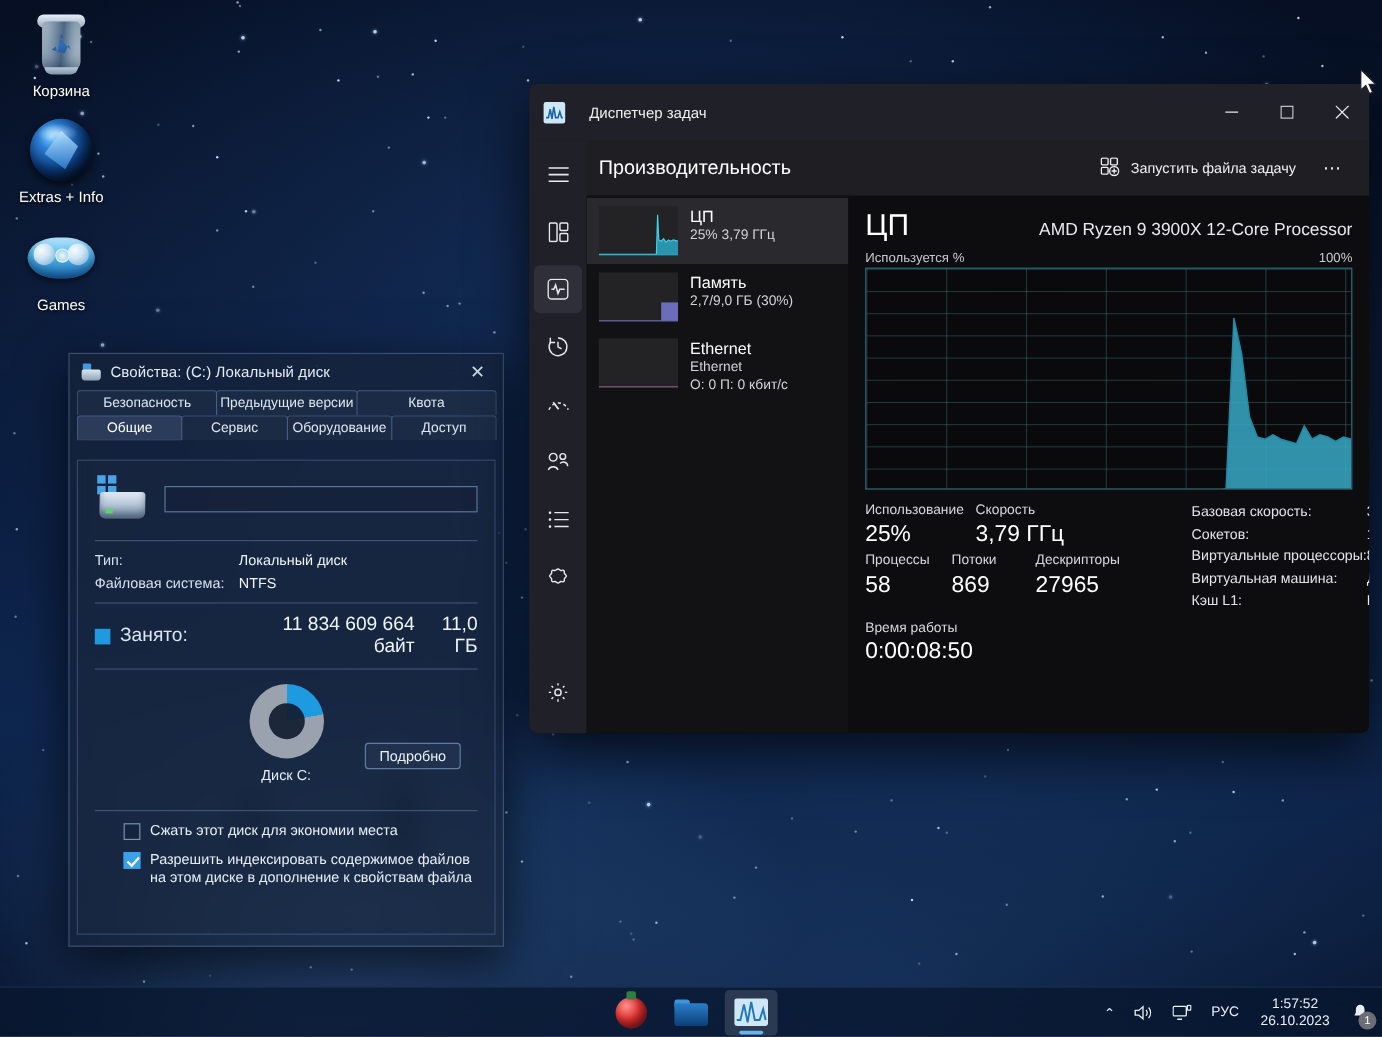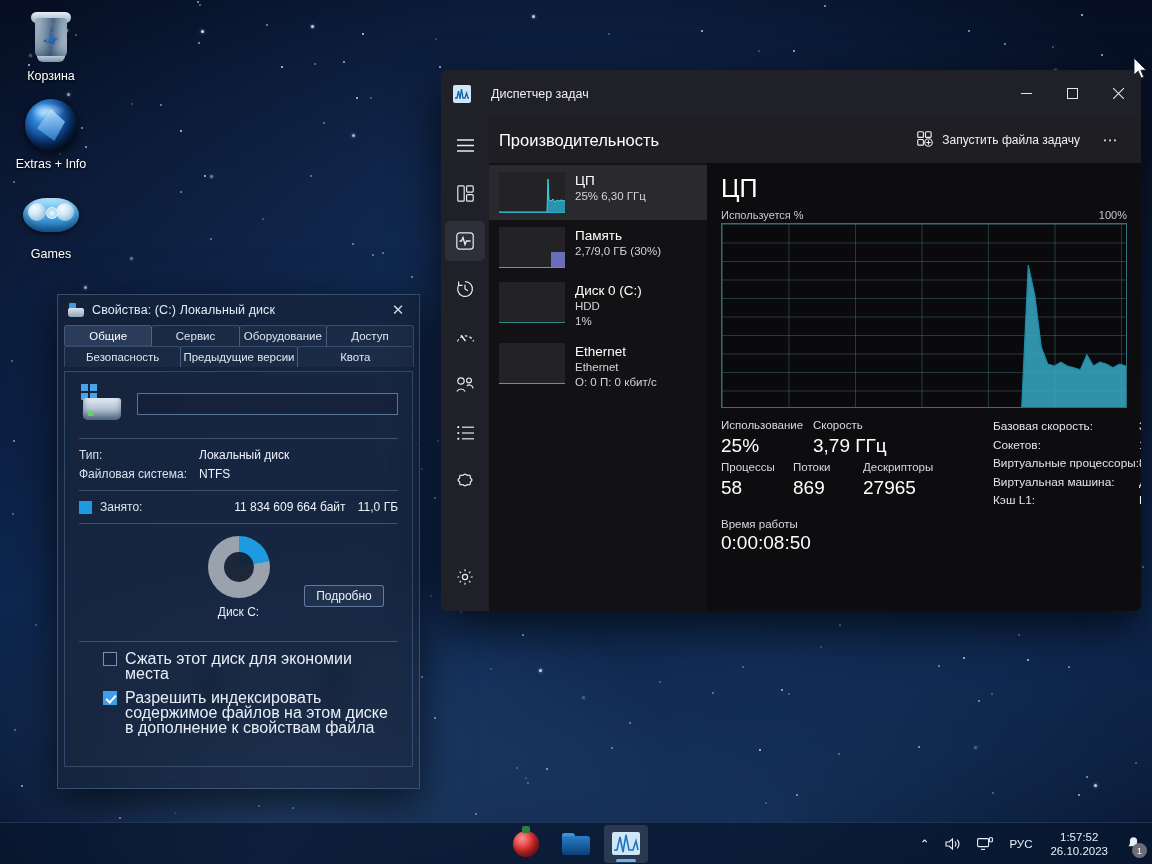--- a/index.html
+++ b/index.html
@@ -144,21 +144,21 @@
   .tabrow.row1 .tab { border-radius: 3px 3px 0 0; }
   .tabrow.row2 .tab { border-radius: 3px 3px 0 0; }
   .tabrow.row2 .tab.active {
     background: rgba(58,78,112,0.62);
     color: #ffffff;
     border-bottom: 1px solid rgba(58,78,112,0.62);
   }
   .tabs-w1 { width: 126px; flex: none; }
 
   .tabpage {
-    margin: 4px 6px; padding: 12px 14px 10px;
+    margin: 16px 6px; padding: 12px 14px 10px;
     border: 1px solid rgba(120,160,210,.30);
     min-height: 396px;
     background: rgba(30,42,66,0.25);
     position: relative;
   }
   .vol-row { display:flex; align-items:center; gap: 14px; margin-bottom: 14px; }
   .vol-ico { width: 44px; height: 40px; position:relative; flex:none; }
   .vol-ico .win {
     position:absolute; left:2px; top:0; width:16px; height:16px;
     display:grid; grid-template-columns:1fr 1fr; grid-template-rows:1fr 1fr; gap:2px;
@@ -175,21 +175,21 @@
   .vol-input {
     flex: 1; height: 22px; background: rgba(16,24,40,0.22);
     border: 1px solid rgba(150,185,225,.55); color:#e9f0f8; font-size:12px;
     padding: 0 5px; outline: none;
   }
   .hr { height:1px; background: rgba(150,185,225,.30); margin: 9px 0; }
   .kv { display:flex; margin: 5px 0; font-size:12px; }
   .kv .k { width: 120px; color:#d5e0ec; }
   .kv .v { color:#eef4fa; }
 
-  .usage-row { display:flex; align-items:center; margin: 4px 0; font-size:12px; }
+  .usage-row { display:flex; align-items:center; margin: 4px 0; font-size:16px; }
   .swatch { width: 13px; height: 13px; margin-right: 8px; flex:none; }
   .usage-row .lbl { width: 112px; color:#dbe5f0; }
   .usage-row .bytes { width: 150px; text-align: right; color:#eef4fa; }
   .usage-row .gb { width: 56px; text-align: right; color:#eef4fa; }
 
   .donut-wrap { display:flex; flex-direction:column; align-items:center; margin-top: 12px; position:relative; }
   .donut { width: 62px; height: 62px; border-radius: 50%; position: relative; }
   .donut .hole {
     position:absolute; left:16px; top:16px; width:30px; height:30px; border-radius:50%;
     background: rgba(18,28,48,0.92);
@@ -198,21 +198,21 @@
   .btn {
     border: 1px solid rgba(150,185,225,.55);
     background: rgba(45,60,88,0.45);
     color: #e9f0f8; font-size: 12px; height: 22px; min-width: 80px;
     border-radius: 3px; cursor: default; padding: 0 10px;
     font-family: "Liberation Sans", sans-serif;
   }
   .btn[disabled] { color: #7c8ea3; border-color: rgba(120,150,185,.32); }
   .detail-btn { position:absolute; right: 14px; bottom: 12px; }
 
-  .chk-row { display:flex; align-items:flex-start; gap:8px; margin: 9px 0; font-size:16px; line-height:15px;padding-left:24px;}
+  .chk-row { display:flex; align-items:flex-start; gap:8px; margin: 9px 0; font-size:12px; line-height:15px;padding-left:24px;}
   .cbox {
     width: 14px; height: 14px; flex:none; margin-top: 1px;
     border: 1px solid rgba(160,195,230,.7); background: rgba(20,30,50,.35);
   }
   .cbox.on { background: #3aa0ea; border-color:#3aa0ea; position:relative; }
   .cbox.on::after {
     content:""; position:absolute; left:4px; top:1px; width:4px; height:8px;
     border: solid #fff; border-width: 0 2px 2px 0; transform: rotate(42deg);
   }
   .btnbar { display:flex; justify-content:flex-end; gap:10px; padding: 9px 12px 0; }
@@ -637,30 +637,30 @@
     <div class="title-bar">
       <div class="title-ico">
           <div class="d2"></div>
           <div class="d1"></div>
         </div>
       <div class="title-txt">Свойства: (C:) Локальный диск</div>
       <div class="tb-close">✕</div>
     </div>
 
     <div class="tabstrip">
+      <div class="tabrow row1">
+        <div class="tab tabs-w1">Безопасность</div>
+        <div class="tab">Предыдущие версии</div>
+        <div class="tab tabs-w1" style="width:88px;">Квота</div>
+      </div>
       <div class="tabrow row2">
         <div class="tab active">Общие</div>
         <div class="tab">Сервис</div>
         <div class="tab">Оборудование</div>
         <div class="tab" style="width:88px;flex:none;">Доступ</div>
-      </div>
-      <div class="tabrow row1">
-        <div class="tab tabs-w1">Безопасность</div>
-        <div class="tab">Предыдущие версии</div>
-        <div class="tab tabs-w1" style="width:88px;">Квота</div>
       </div>
     </div>
 
     <div class="tabpage">
       <div class="vol-row">
         <div class="vol-ico">
           <div class="win">
               <i></i>
               <i></i>
               <i></i>
@@ -839,64 +839,55 @@
             <div class="perf-item active">
               <div class="mini">
                 <svg width="66" height="41" viewBox="0 0 66 41" preserveAspectRatio="none">
                   <path d="M0,40 L46,40 L48,40 L49,7 L50,28 L52,29 L54,27 L56,30 L58,28 L60,29 L62,28 L66,29 L66,41 L0,41 Z" fill="#2aa8c4" opacity=".85"></path>
                   <path d="M0,40 L46,40 L48,40 L49,7 L50,28 L52,29 L54,27 L56,30 L58,28 L60,29 L62,28 L66,29" fill="none" stroke="#3fd0e8" stroke-width="1"></path>
                 </svg>
                 <div class="base" style="background:#2aa8c4"></div>
               </div>
               <div class="txt">
                 <div class="nm">ЦП</div>
-                <div class="sub">25%  6,30 ГГц</div>
+                <div class="sub">25%  3,79 ГГц</div>
               </div>
             </div>
 
             <div class="perf-item">
               <div class="mini">
                 <svg width="66" height="41" viewBox="0 0 66 41" preserveAspectRatio="none">
                   <rect x="52" y="25" width="14" height="15" fill="#7b7fe0" opacity=".8"></rect>
                 </svg>
                 <div class="base" style="background:#7b7fe0"></div>
               </div>
               <div class="txt">
                 <div class="nm">Память</div>
                 <div class="sub">2,7/9,0 ГБ (30%)</div>
               </div>
             </div>
 
-            <div class="perf-item">
-              <div class="mini">
-                <div class="base" style="background:#2e8a8a"></div>
-              </div>
-              <div class="txt">
-                <div class="nm">Диск 0 (C:)</div>
-                <div class="sub">HDD</div>
-                <div class="sub">1%</div>
-              </div>
-            </div>
 
             <div class="perf-item">
               <div class="mini">
                 <div class="base" style="background:#a86f9a"></div>
               </div>
               <div class="txt">
                 <div class="nm">Ethernet</div>
                 <div class="sub">Ethernet</div>
                 <div class="sub">О: 0 П: 0 кбит/с</div>
               </div>
             </div>
 
           </div>
 
           <div id="perf-detail">
             <div class="pd-head">
               <div class="pd-h1">ЦП</div>
+              <div class="pd-model">AMD Ryzen 9 3900X 12-Core Processor</div>
             </div>
             <div class="pd-axis">
               <span>Используется %</span>
               <span>100%</span>
             </div>
 
             <div class="graph">
               <div class="grid"></div>
               <svg id="cpu-svg" viewBox="0 0 400 185" preserveAspectRatio="none">
                   <path d="M0.00,185.00 L6.45,185.00 L12.90,185.00 L19.35,185.00 L25.81,185.00 L32.26,185.00 L38.71,185.00 L45.16,185.00 L51.61,185.00 L58.06,185.00 L64.52,185.00 L70.97,185.00 L77.42,185.00 L83.87,185.00 L90.32,185.00 L96.77,185.00 L103.23,185.00 L109.68,185.00 L116.13,185.00 L122.58,185.00 L129.03,185.00 L135.48,185.00 L141.94,185.00 L148.39,185.00 L154.84,185.00 L161.29,185.00 L167.74,185.00 L174.19,185.00 L180.65,185.00 L187.10,185.00 L193.55,185.00 L200.00,185.00 L206.45,185.00 L212.90,185.00 L219.35,185.00 L225.81,185.00 L232.26,185.00 L238.71,185.00 L245.16,185.00 L251.61,185.00 L258.06,185.00 L264.52,185.00 L270.97,185.00 L277.42,185.00 L283.87,185.00 L290.32,183.15 L296.77,181.30 L303.23,40.70 L309.68,70.30 L316.13,122.10 L322.58,138.75 L329.03,140.60 L335.48,136.90 L341.94,140.60 L348.39,142.45 L354.84,144.30 L361.29,129.50 L367.74,140.60 L374.19,136.90 L380.65,138.75 L387.10,142.45 L393.55,138.75 L400.00,140.60 L400,185 L0,185 Z" fill="#37a9c6" opacity="0.85"></path>

